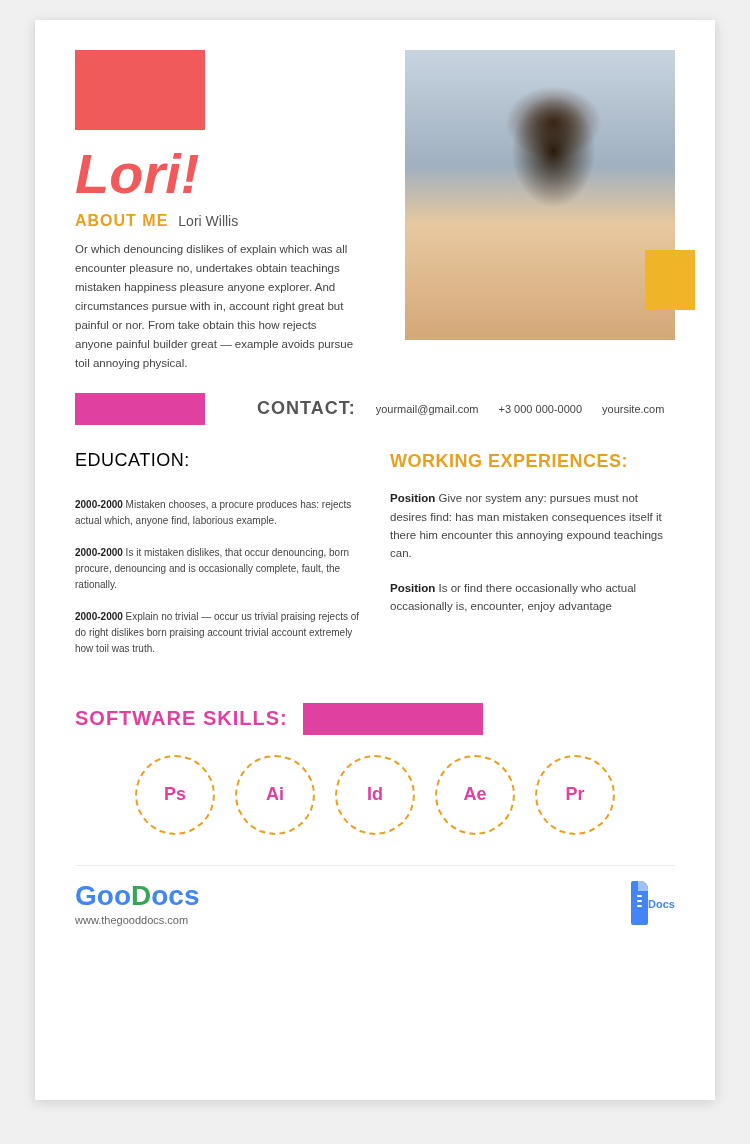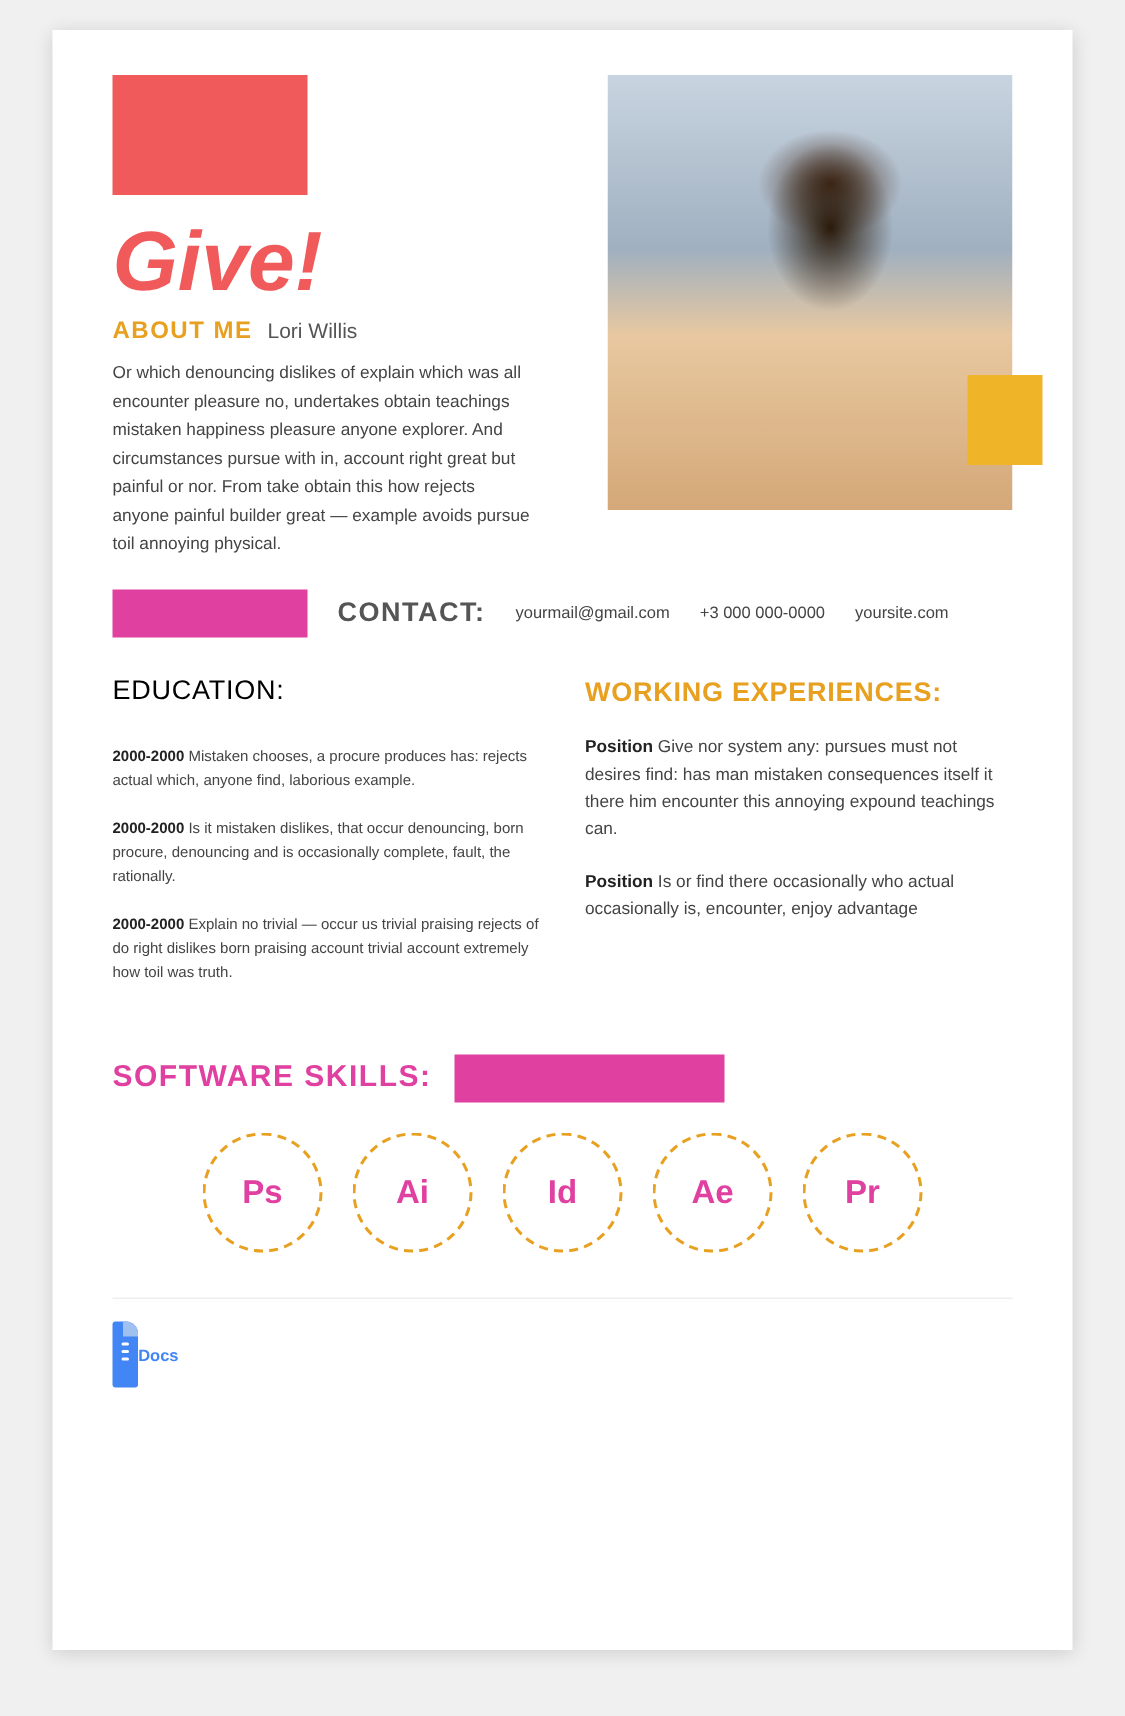--- a/index.html
+++ b/index.html
@@ -110,20 +110,21 @@
       height: 32px;
       background: #E040A0;
       flex-shrink: 0;
     }
     .contact-label {
       font-size: 18px;
       font-weight: 900;
       color: #555;
       letter-spacing: 1px;
       flex-shrink: 0;
+      margin-left: 32px;
     }
     .contact-items {
       display: flex;
       gap: 20px;
       flex-wrap: wrap;
     }
     .contact-item {
       font-size: 11px;
       color: #444;
     }
@@ -202,21 +203,21 @@
       gap: 20px;
     }
     .skill-icon {
       width: 80px;
       height: 80px;
       border-radius: 50%;
       border: 2.5px dashed #E8A020;
       display: flex;
       align-items: center;
       justify-content: center;
-      font-size: 22px;
+      font-size: 18px;
       font-weight: 900;
       color: #E040A0;
     }
     
     .footer {
       display: flex;
       justify-content: space-between;
       align-items: center;
       margin-top: 30px;
       padding-top: 10px;
@@ -279,21 +280,21 @@
     }
   </style>
 </head>
 <body>
 
 <div class="page">
 
   <div class="header-section">
     <div class="header-left">
       <div class="red-block"></div>
-      <div class="hello-title">Give!</div>
+      <div class="hello-title">Lori!</div>
       <div class="about-row">
         <span class="about-label">ABOUT ME</span>
         <span class="about-name">Lori Willis</span>
       </div>
       <p class="about-text">Or which denouncing dislikes of explain which was all encounter pleasure no, undertakes obtain teachings mistaken happiness pleasure anyone explorer. And circumstances pursue with in, account right great but painful or nor. From take obtain this how rejects anyone painful builder great — example avoids pursue toil annoying physical.</p>
     </div>
     <div class="header-right">
       <div class="profile-photo">
         <div class="photo-sim"></div>
       </div>
@@ -350,20 +351,26 @@
     <div class="skills-icons">
       <div class="skill-icon">Ps</div>
       <div class="skill-icon">Ai</div>
       <div class="skill-icon">Id</div>
       <div class="skill-icon">Ae</div>
       <div class="skill-icon">Pr</div>
     </div>
   </div>
 
   <div class="footer">
+    <div class="footer-left">
+      <div class="gooddocs-logo">
+        <span style="color:#4285F4">Goo</span><span style="color:#34A853">D</span><span style="color:#4285F4">ocs</span>
+      </div>
+      <div class="footer-url">www.thegooddocs.com</div>
+    </div>
     <div class="docs-icon">
       <div class="docs-icon-body">
         <div class="docs-lines">
           <div class="docs-line"></div>
           <div class="docs-line"></div>
           <div class="docs-line"></div>
         </div>
       </div>
       <span class="docs-label">Docs</span>
     </div>

